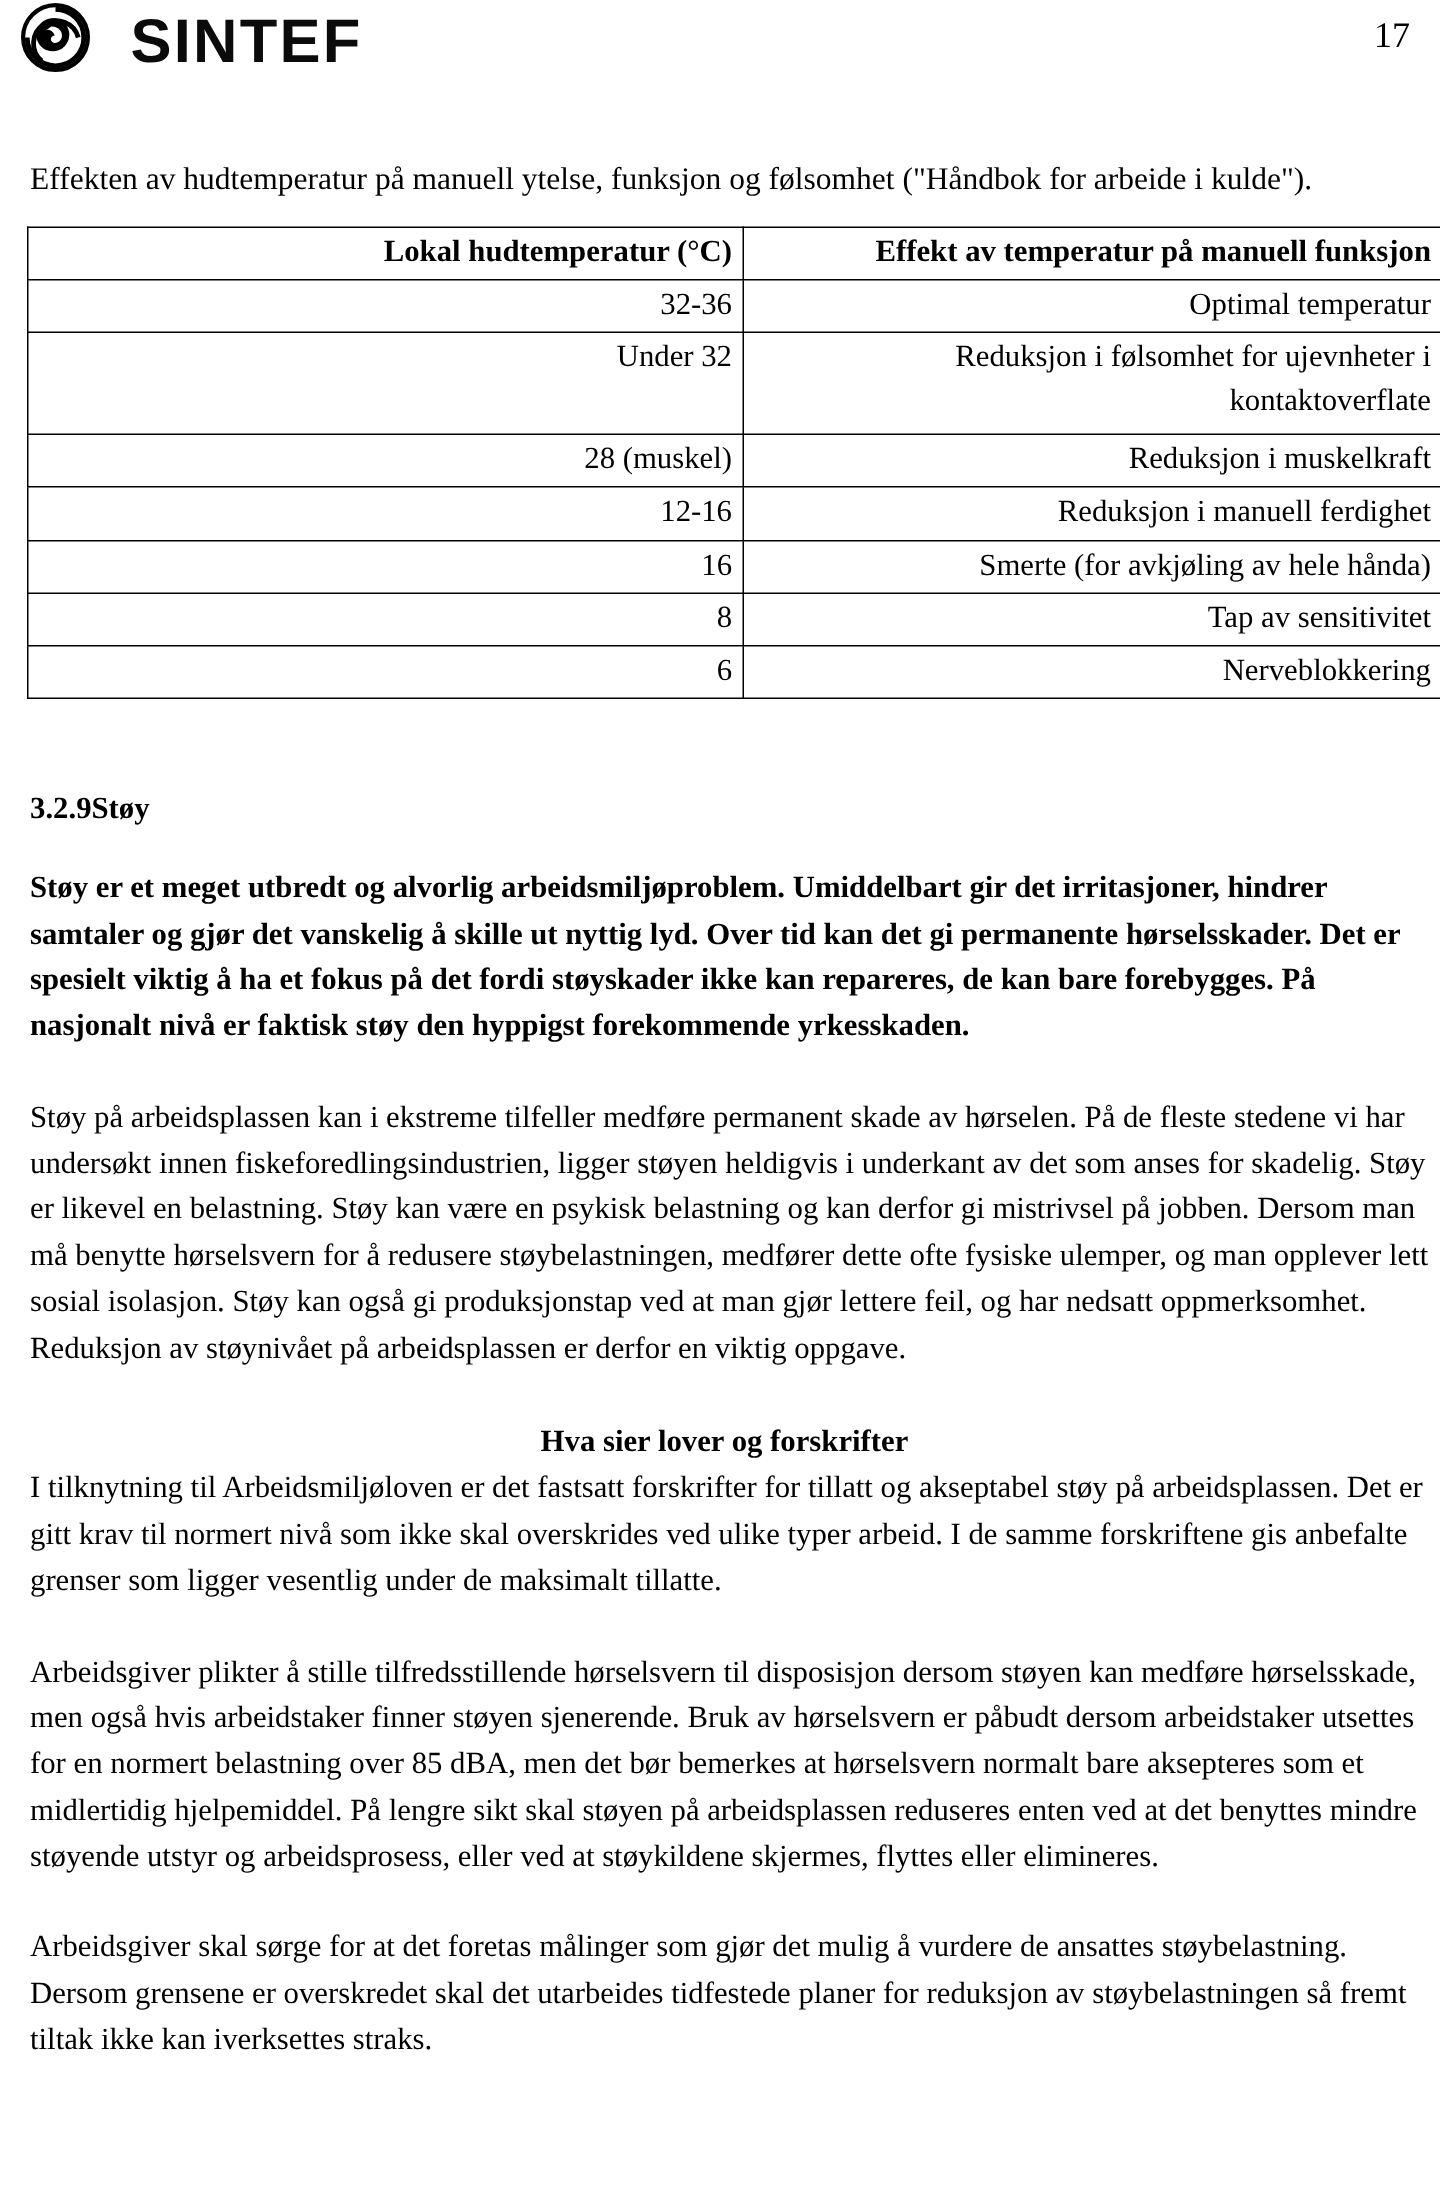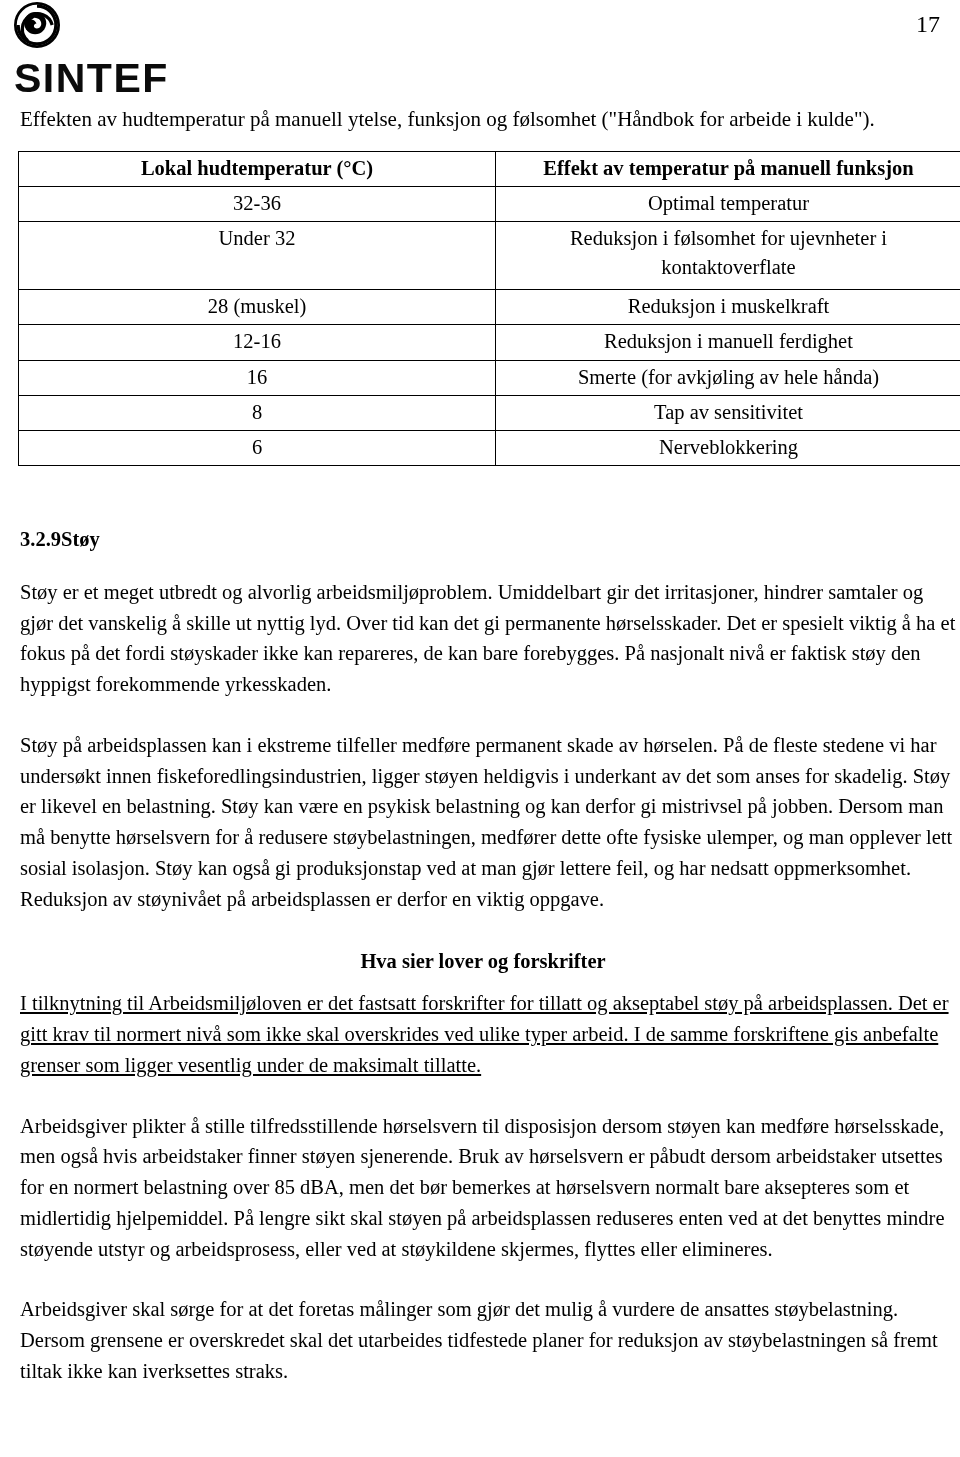--- a/index.html
+++ b/index.html
@@ -27,24 +27,23 @@
   
   .header {
     position: relative;
     height: 62px;
     display: flex;
     align-items: flex-start;
     justify-content: space-between;
   }
   .brand {
     display: flex;
-    align-items: flex-start;
-    gap: 10px;
+    align-items: flex-end;
+    gap: 27px;
     padding-top: 2px;
-    flex-direction: column;
   }
   .brand-mark {
     width: 46px;
     height: 46px;
     flex: 0 0 46px;
     display: block;
   }
   .brand-word {
     font-family: "Liberation Sans", "DejaVu Sans", sans-serif;
     font-weight: bold;
@@ -79,21 +78,21 @@
     table-layout: fixed;
     font-size: 20.5px;
     line-height: 1.42;
   }
   table.data col.c1 { width: 477px; }
   table.data col.c2 { width: auto; }
   table.data th,
   table.data td {
     border: 1px solid #000000;
     padding: 2px 7px 3px 7px;
-    text-align: center;
+    text-align: right;
     vertical-align: top;
     font-weight: normal;
   }
   table.data thead th {
     font-weight: bold;
   }
   table.data tr.tall td {
     height: 62px;
   }
 
@@ -106,28 +105,28 @@
   }
 
   
   .para {
     margin: 26px 0 0 6px;
     width: 938px;
     font-size: 20.5px;
     line-height: 1.50;
     text-align: left;
   }
-  .para.bold { font-weight: normal; }
+  .para.bold { font-weight: bold; }
   .sub-heading {
     margin: 36px 0 0 6px;
     font-size: 20.5px;
     font-weight: bold;
     text-align: center;
   }
-  .para.tight { margin-top: 15px; text-decoration: underline; }
+  .para.tight { margin-top: 4px; }
   .para.gap-lg { margin-top: 30px; }
 </style>
 </head>
 <body>
 
 <div class="page">
 
   <div class="header">
     <div class="brand">
       <svg class="brand-mark" viewBox="0 0 100 100">

